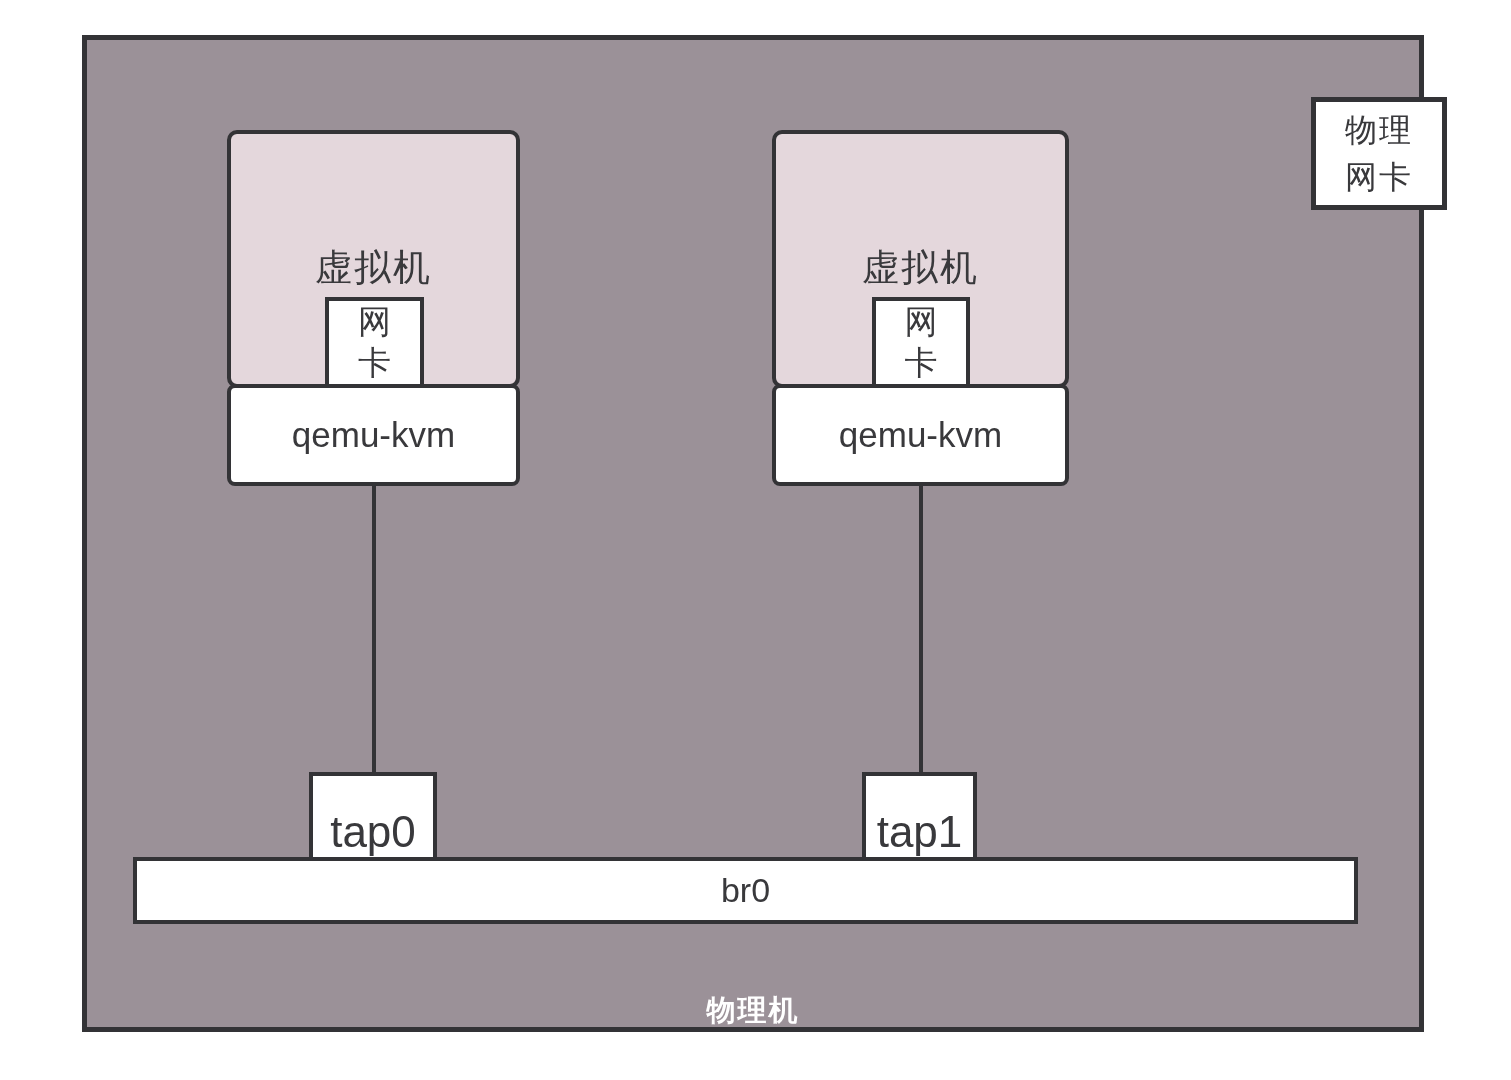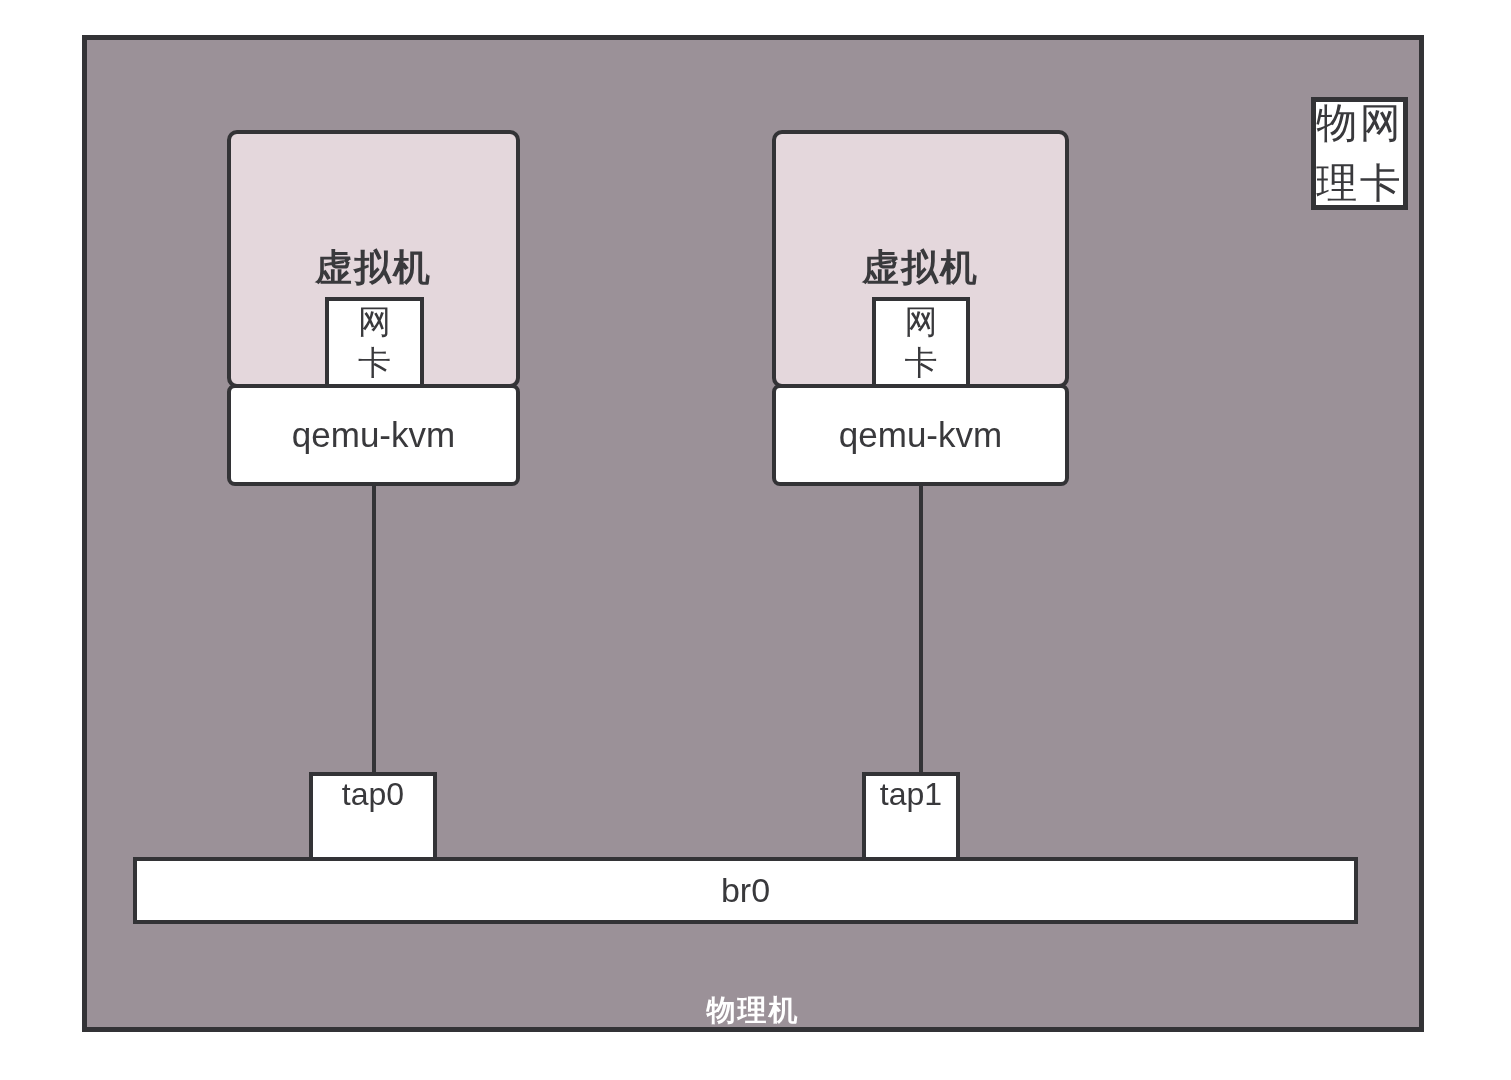--- a/index.html
+++ b/index.html
@@ -37,21 +37,20 @@
     border-radius:10px;
     z-index:2;
   }
   .vm-label{
     position:absolute;
     text-align:center;
     font-size:37px;
     letter-spacing:2px;
     color:var(--text-color);
     z-index:4;
-    font-weight:bold;
   }
   .nic-box{
     position:absolute;
     background:var(--box-fill);
     border:4px solid var(--border-color);
     display:flex;flex-direction:column;
     align-items:center;justify-content:center;
     font-size:33px;line-height:1.22;
     text-align:center;
     z-index:4;
@@ -68,41 +67,41 @@
   .connector{
     position:absolute;
     width:4px;
     background:var(--border-color);
     z-index:1;
   }
   .tap-box{
     position:absolute;
     background:var(--box-fill);
     border:4px solid var(--border-color);
-    display:flex;align-items:flex-start;justify-content:center;
-    font-size:32px;
+    display:flex;align-items:flex-end;justify-content:center;
+    font-size:44px;
     z-index:3;
   }
   .bridge{
     position:absolute;
     left:133px;top:857px;width:1225px;height:67px;
     background:var(--box-fill);
     border:4px solid var(--border-color);
     display:flex;align-items:center;justify-content:center;
     font-size:34px;
     z-index:2;
   }
   .pnic{
     position:absolute;
-    left:1311px;top:97px;width:97px;height:113px;
+    left:1311px;top:97px;width:136px;height:113px;
     background:var(--box-fill);
     border:5px solid var(--border-color);
-    display:flex;
+    display:flex;flex-direction:column;
     align-items:center;justify-content:center;
-    font-size:41px;line-height:1.45;
+    font-size:32px;line-height:1.45;
     letter-spacing:2px;
     text-align:center;
     z-index:3;
   }
   .host-label{
     position:absolute;
     left:82px;top:991px;width:1342px;
     text-align:center;
     font-size:29px;
     font-weight:bold;
@@ -116,21 +115,21 @@
   .g0-nic  {left:325px;top:297px;width:99px;height:91px;}
   .g0-qemu {left:227px;top:384px;width:293px;height:102px;}
   .g0-line {left:372px;top:484px;height:290px;}
   .g0-tap  {left:309px;top:772px;width:128px;height:89px;}
   
   .g1-vm   {left:772px;top:130px;width:297px;height:258px;}
   .g1-vmlbl{left:772px;top:243px;width:297px;}
   .g1-nic  {left:872px;top:297px;width:98px;height:91px;}
   .g1-qemu {left:772px;top:384px;width:297px;height:102px;}
   .g1-line {left:919px;top:484px;height:290px;}
-  .g1-tap  {left:862px;top:772px;width:98px;height:89px;}
+  .g1-tap  {left:862px;top:772px;width:115px;height:89px;}
 </style>
 </head>
 <body>
 
 <div class="canvas">
 
   <div class="host"></div>
 
   <div class="vm-box g0-vm"></div>
   <div class="vm-label g0-vmlbl">虚拟机</div>

